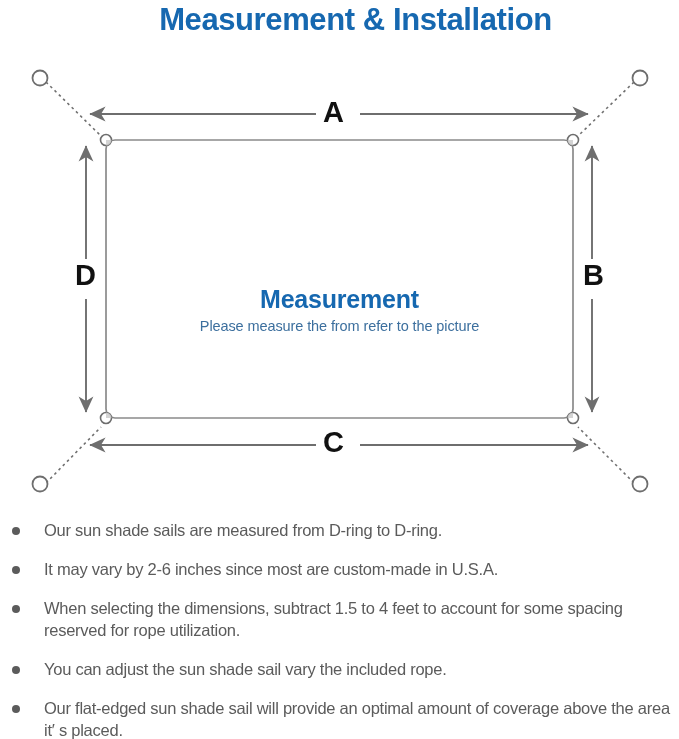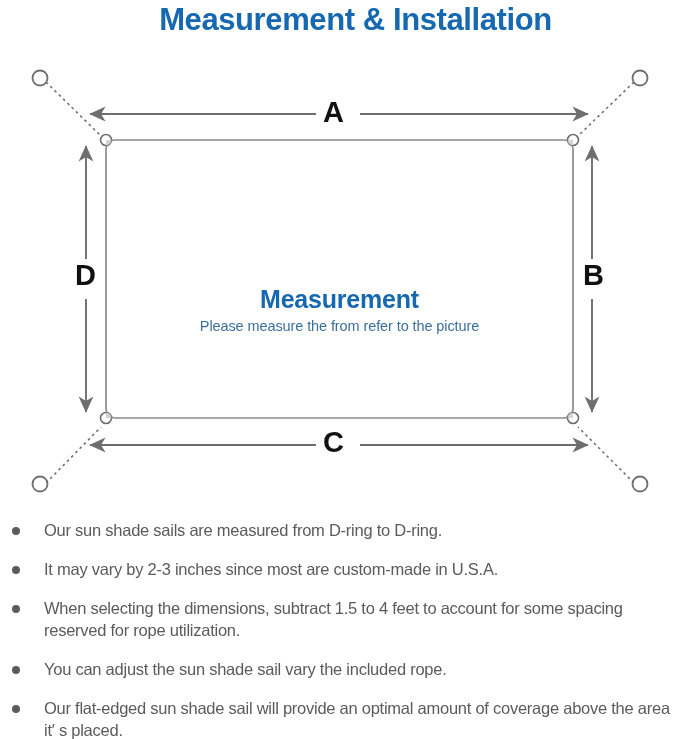--- a/index.html
+++ b/index.html
@@ -185,21 +185,21 @@
 <div class="dim-label dim-c">C</div>
 <div class="dim-label dim-d">D</div>
 
 <div class="notes">
   <div class="note-item">
     <span class="bullet"></span>
     <span>Our sun shade sails are measured from D-ring to D-ring.</span>
   </div>
   <div class="note-item">
     <span class="bullet"></span>
-    <span>It may vary by 2-3 inches since most are custom-made in U.S.A.</span>
+    <span>It may vary by 2-6 inches since most are custom-made in U.S.A.</span>
   </div>
   <div class="note-item">
     <span class="bullet"></span>
     <span>When selecting the dimensions, subtract 1.5 to 4 feet to account for some spacing reserved for rope utilization.</span>
   </div>
   <div class="note-item">
     <span class="bullet"></span>
     <span>You can adjust the sun shade sail vary the included rope.</span>
   </div>
   <div class="note-item">

